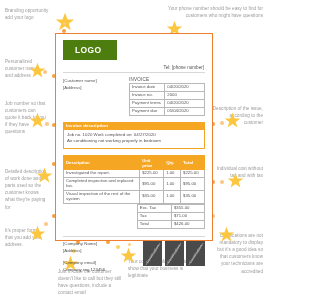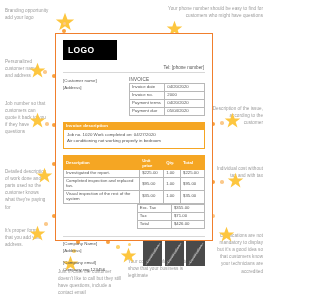--- a/index.html
+++ b/index.html
@@ -42,24 +42,24 @@
     position:absolute;
     left:55px; top:33px;
     width:158px; height:208px;
     background:#ffffff;
     border:1.6px solid #f07f2d;
   }
   .card-inner { padding:6px 7px 0 7px; position:relative; height:100%; }
 
   .logo-box {
     width:54px; height:20px;
-    background:#000000;
+    background:#4d7c0f;
     color:#ffffff;
     display:flex; align-items:center;
-    padding-left:5px;
+    padding-left:12px;
     font-size:8.5px;
     font-weight:bold;
     letter-spacing:.4px;
   }
   .tel {
     text-align:right;
     font-size:4.6px;
     color:#555;
     margin-top:5px;
     padding-right:1px;

